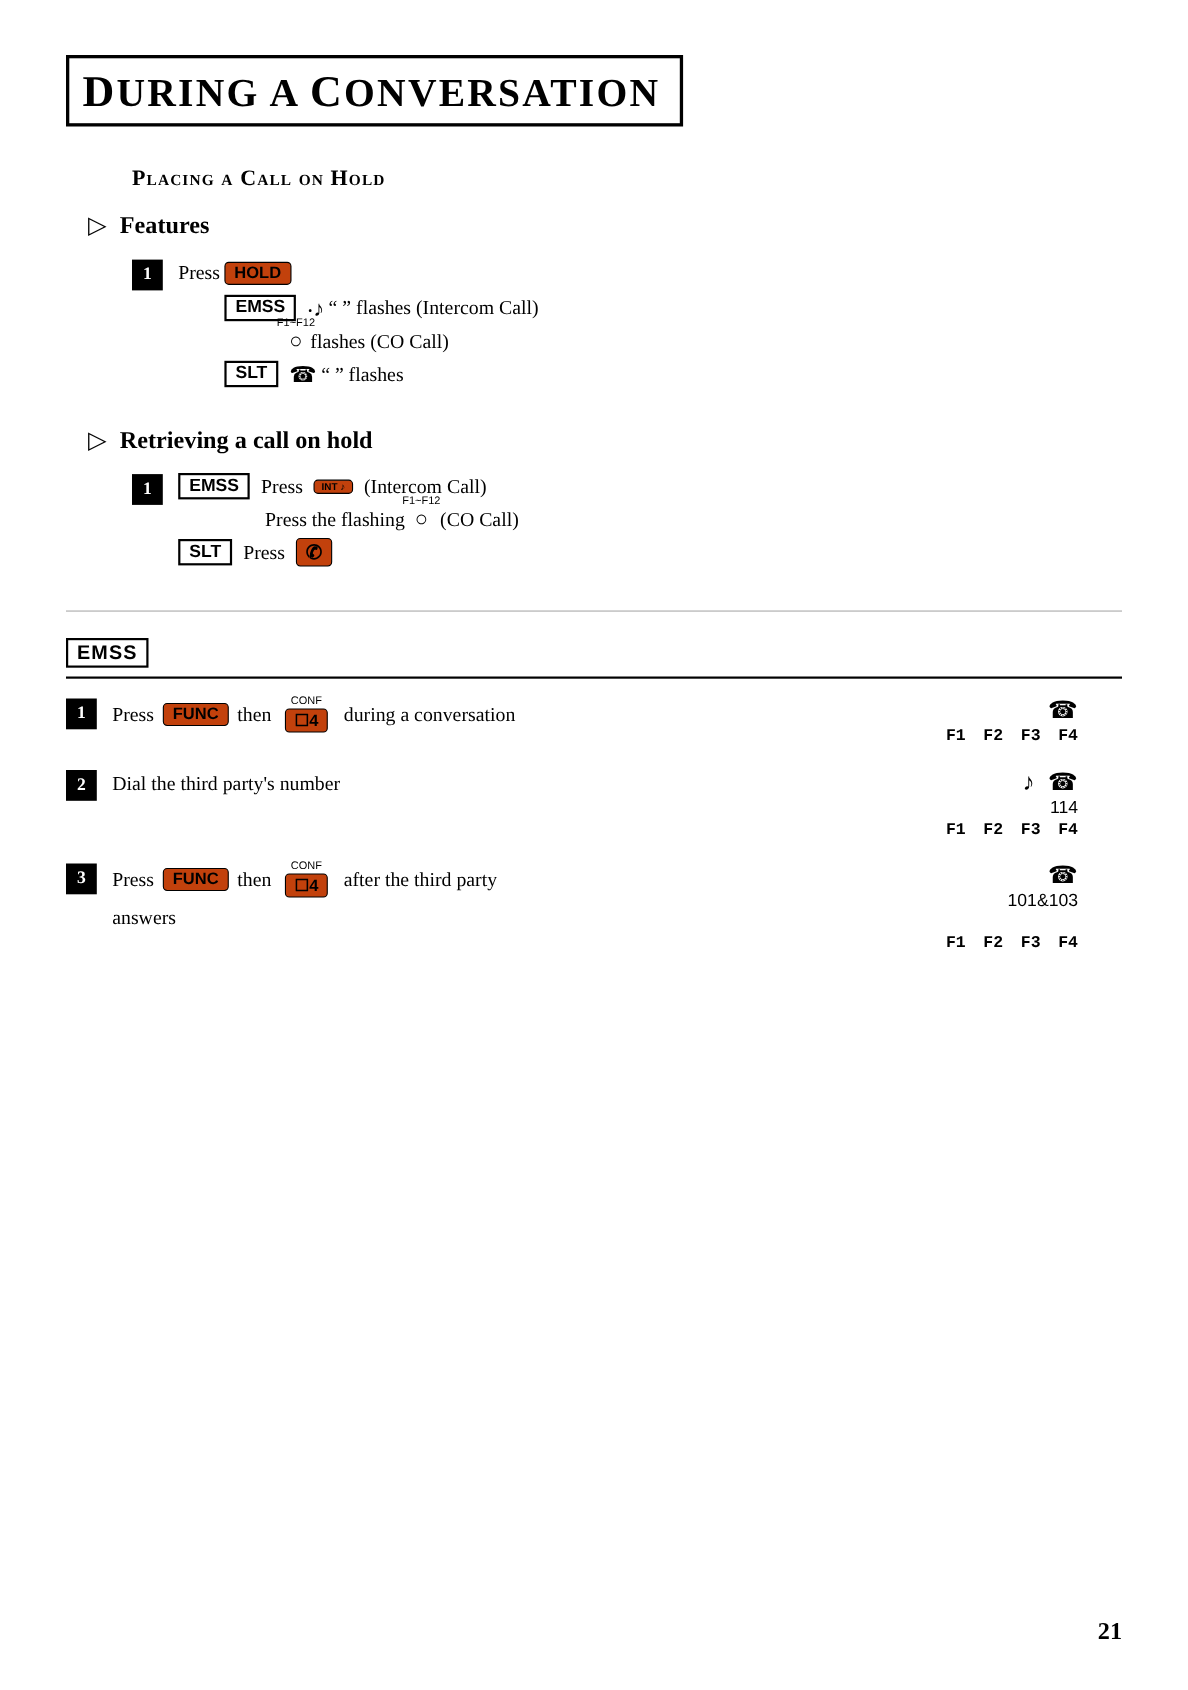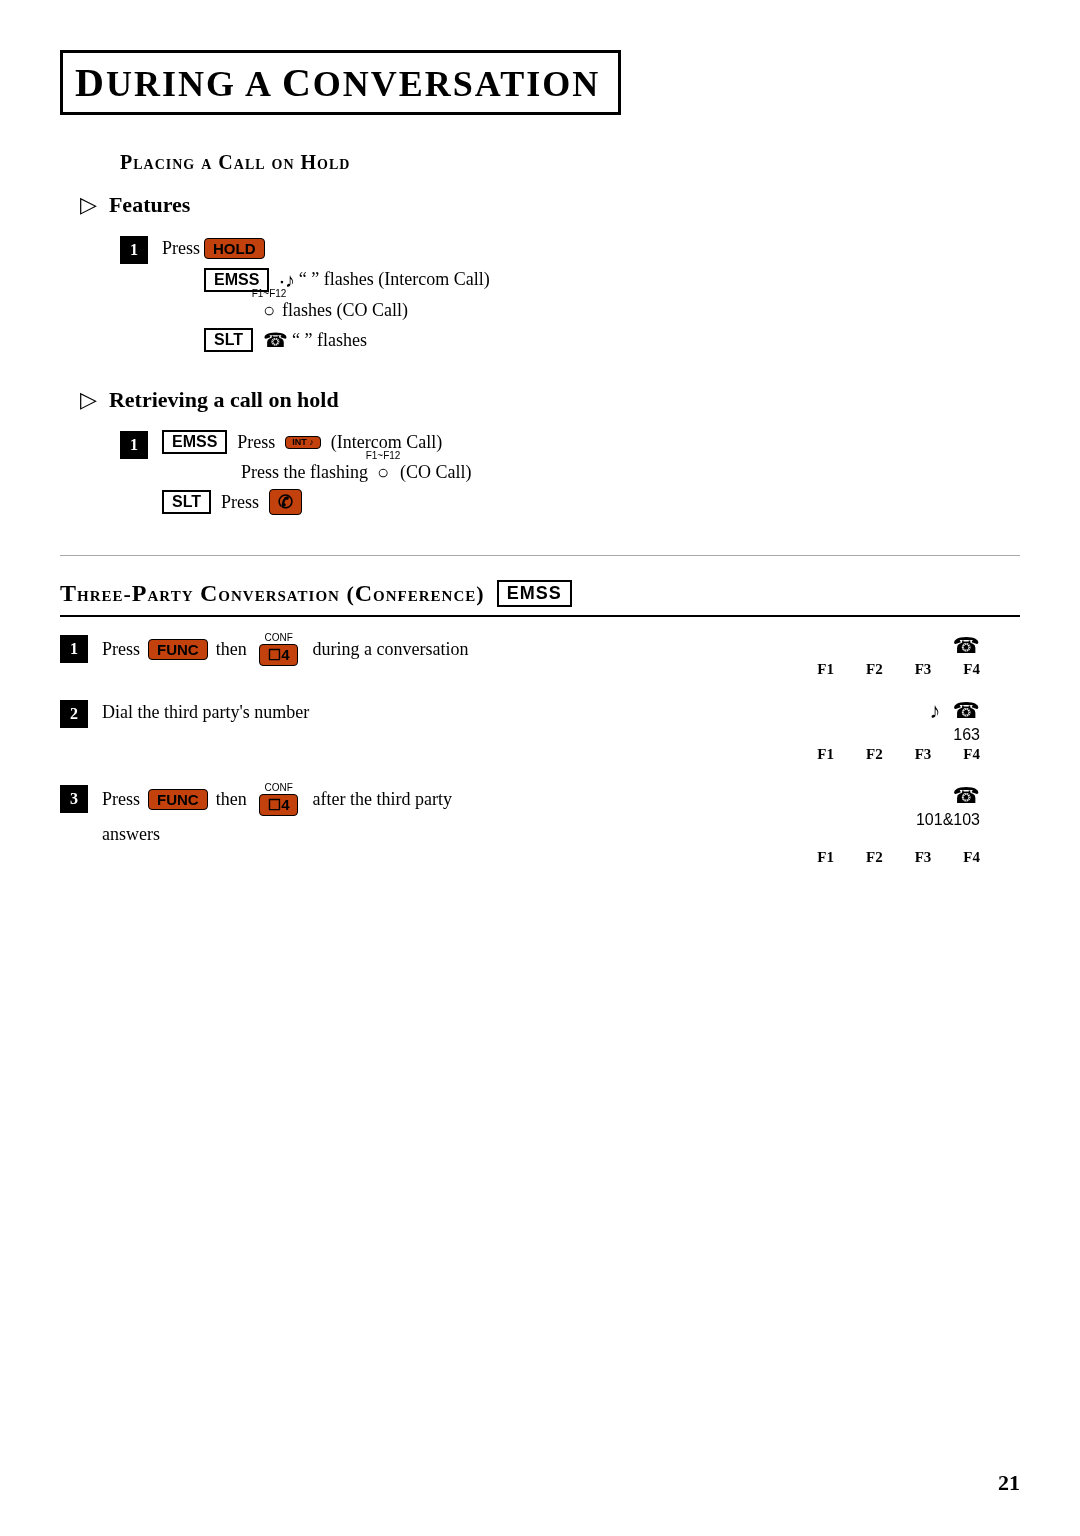--- a/index.html
+++ b/index.html
@@ -203,23 +203,23 @@
       flex: 1;
       display: flex;
       flex-direction: column;
       align-items: flex-end;
       padding-right: 40px;
       font-size: 15px;
       font-family: Arial, sans-serif;
     }
     .diagram-labels {
       display: flex;
-      gap: 32px;
+      gap: 16px;
       font-size: 15px;
-      font-family: Liberation Serif, serif;
+      font-family: Liberation Mono, monospace;
       font-weight: bold;
       margin-bottom: 2px;
     }
     .diagram-icons {
       display: flex;
       gap: 12px;
       align-items: center;
       margin-bottom: 2px;
     }
     .diagram-number {
@@ -348,25 +348,20 @@
     </div>
   </div>
 </div>
 
 
 <hr class="divider" style="margin: 36px 0 24px 0;">
 
 
 <div>
   <div class="three-party-heading">
-    <span>
-      <span style="font-size:24px; font-weight:900;">T</span>hree-<span style="font-size:24px; font-weight:900;">P</span>arty 
-      <span style="font-size:24px; font-weight:900;">C</span>onversation 
-      (<span style="font-size:24px; font-weight:900;">C</span>onference)
-    </span>
     <span class="box-label" style="font-size:18px; border: 2px solid #000;">EMSS</span>
   </div>
 
 
   <div class="conf-step">
     <div class="conf-step-left">
       <div class="step-num" style="background:#000; color:#fff; width:28px; height:28px; display:flex; align-items:center; justify-content:center; font-weight:bold; margin-right:14px; flex-shrink:0;">1</div>
       <div class="step-content">
         <div class="step-line">
           <span style="margin-right:4px;">Press</span>
@@ -400,21 +395,21 @@
         <div class="step-line">
           <span>Dial the third party's number</span>
         </div>
       </div>
     </div>
     <div class="conf-step-right">
       <div class="diagram-icons">
         <span style="font-size:22px;">♪</span>
         <span style="font-size:22px;">☎</span>
       </div>
-      <div class="diagram-number" style="text-align:right; font-size:16px; margin-bottom:2px;">163</div>
+      <div class="diagram-number" style="text-align:right; font-size:16px; margin-bottom:2px;">114</div>
       <div class="diagram-labels">
         <span>F1</span>
         <span>F2</span>
         <span>F3</span>
         <span>F4</span>
       </div>
     </div>
   </div>
 
   <div class="conf-step">

